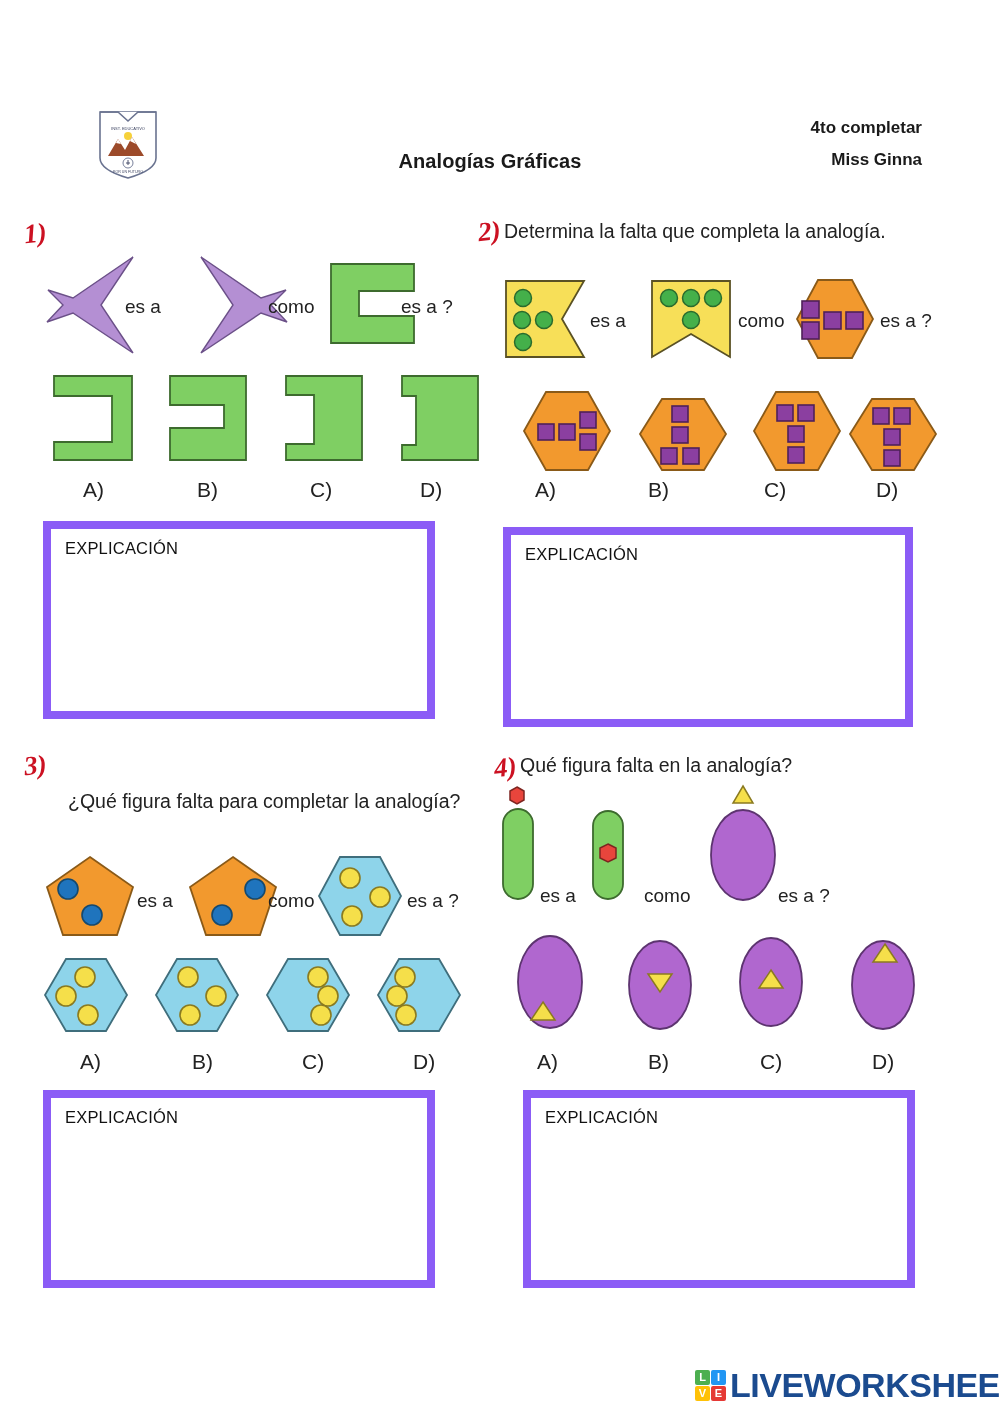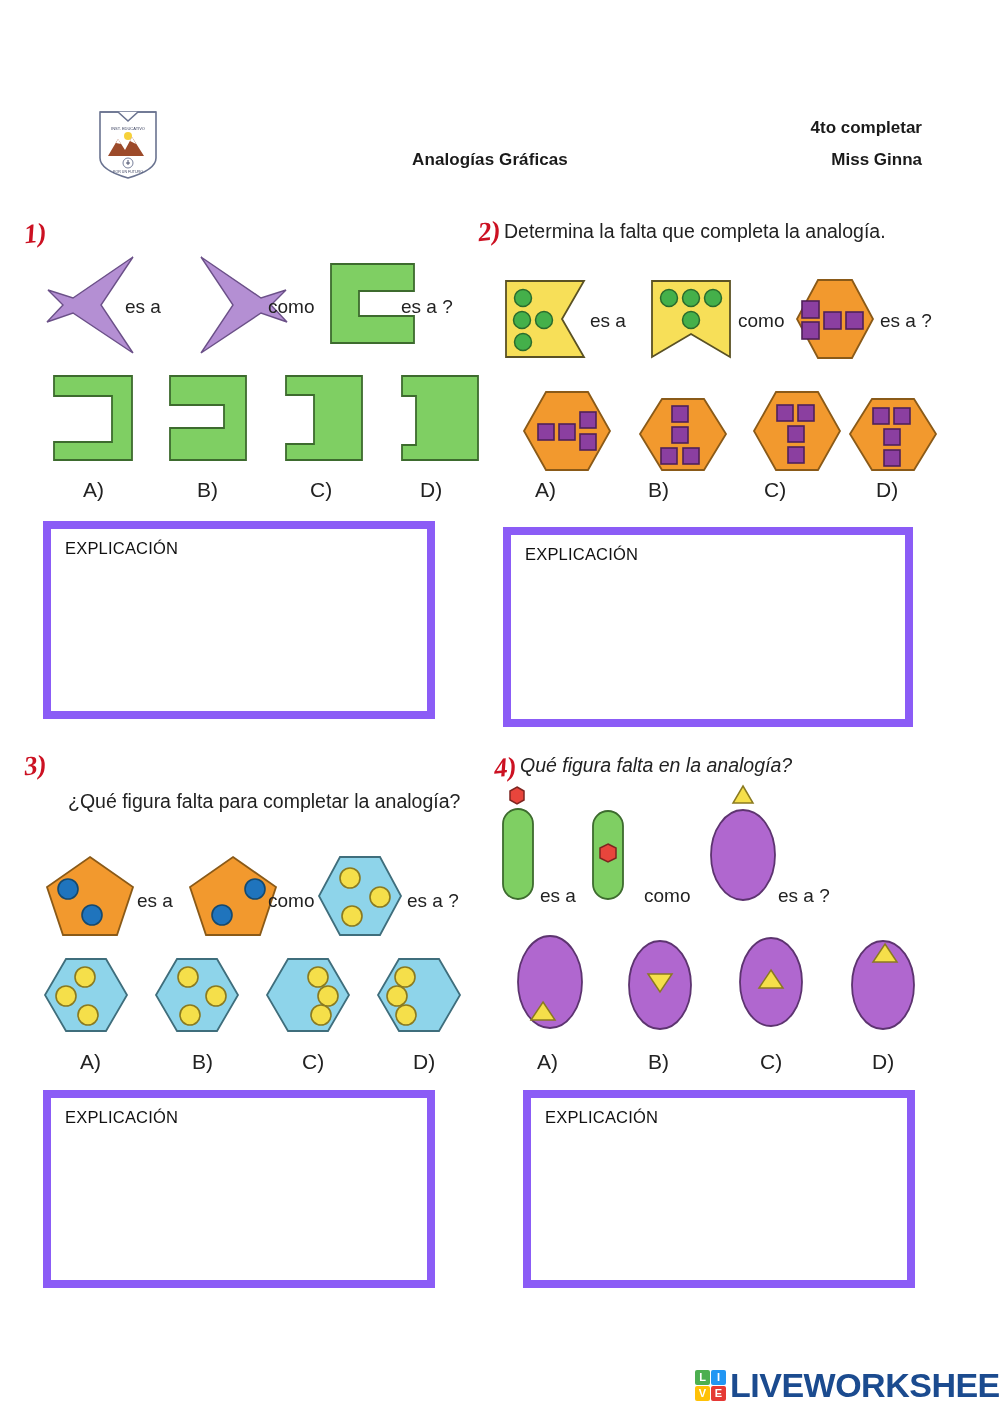--- a/index.html
+++ b/index.html
@@ -25,21 +25,21 @@
   #school-crest {
     position: absolute;
     left: 92px; top: 8px;
     width: 72px; height: 72px;
   }
   #worksheet-title {
     position: absolute;
     left: 330px; top: 50px;
     width: 320px;
     text-align: center;
-    font-size: 17px;
+    font-size: 20px;
     font-weight: bold;
     letter-spacing: .1px;
   }
   #grade-label {
     position: absolute;
     right: 78px; top: 18px;
     font-size: 17px;
     font-weight: bold;
     text-align: right;
   }
@@ -324,21 +324,21 @@
 
   <div class="explbox" style="left:43px;top:350px;width:392px;height:198px;">
     <span class="lbl">EXPLICACIÓN</span>
   </div>
 </div>
 
 <div class="exercise" style="left:480px;top:740px;width:520px;height:570px;">
 
   <div class="ex-num" style="left:14px;top:14px;">4)</div>
 
-  <div class="prompt nojust" style="left:40px;top:14px;width:420px;font-style:italic;">Qué figura falta en la analogía?</div>
+  <div class="prompt nojust" style="left:40px;top:14px;width:420px;">Qué figura falta en la analogía?</div>
 
   <svg width="450" height="125" style="position:absolute;left:20px;top:42px;">
 
     <polygon points="17,5 24,9 24,18 17,22 10,18 10,9" fill="#e8453c" stroke="#7d2520" stroke-width="1.5"></polygon>
 
     <rect x="3" y="27" width="30" height="90" rx="15" ry="15" fill="#7fcf63" stroke="#3d6b2e" stroke-width="1.8"></rect>
 
     <rect x="93" y="29" width="30" height="88" rx="15" ry="15" fill="#7fcf63" stroke="#3d6b2e" stroke-width="1.8"></rect>
     <polygon points="108,62 116,66 116,76 108,80 100,76 100,66" fill="#e8453c" stroke="#7d2520" stroke-width="1.5"></polygon>
 

